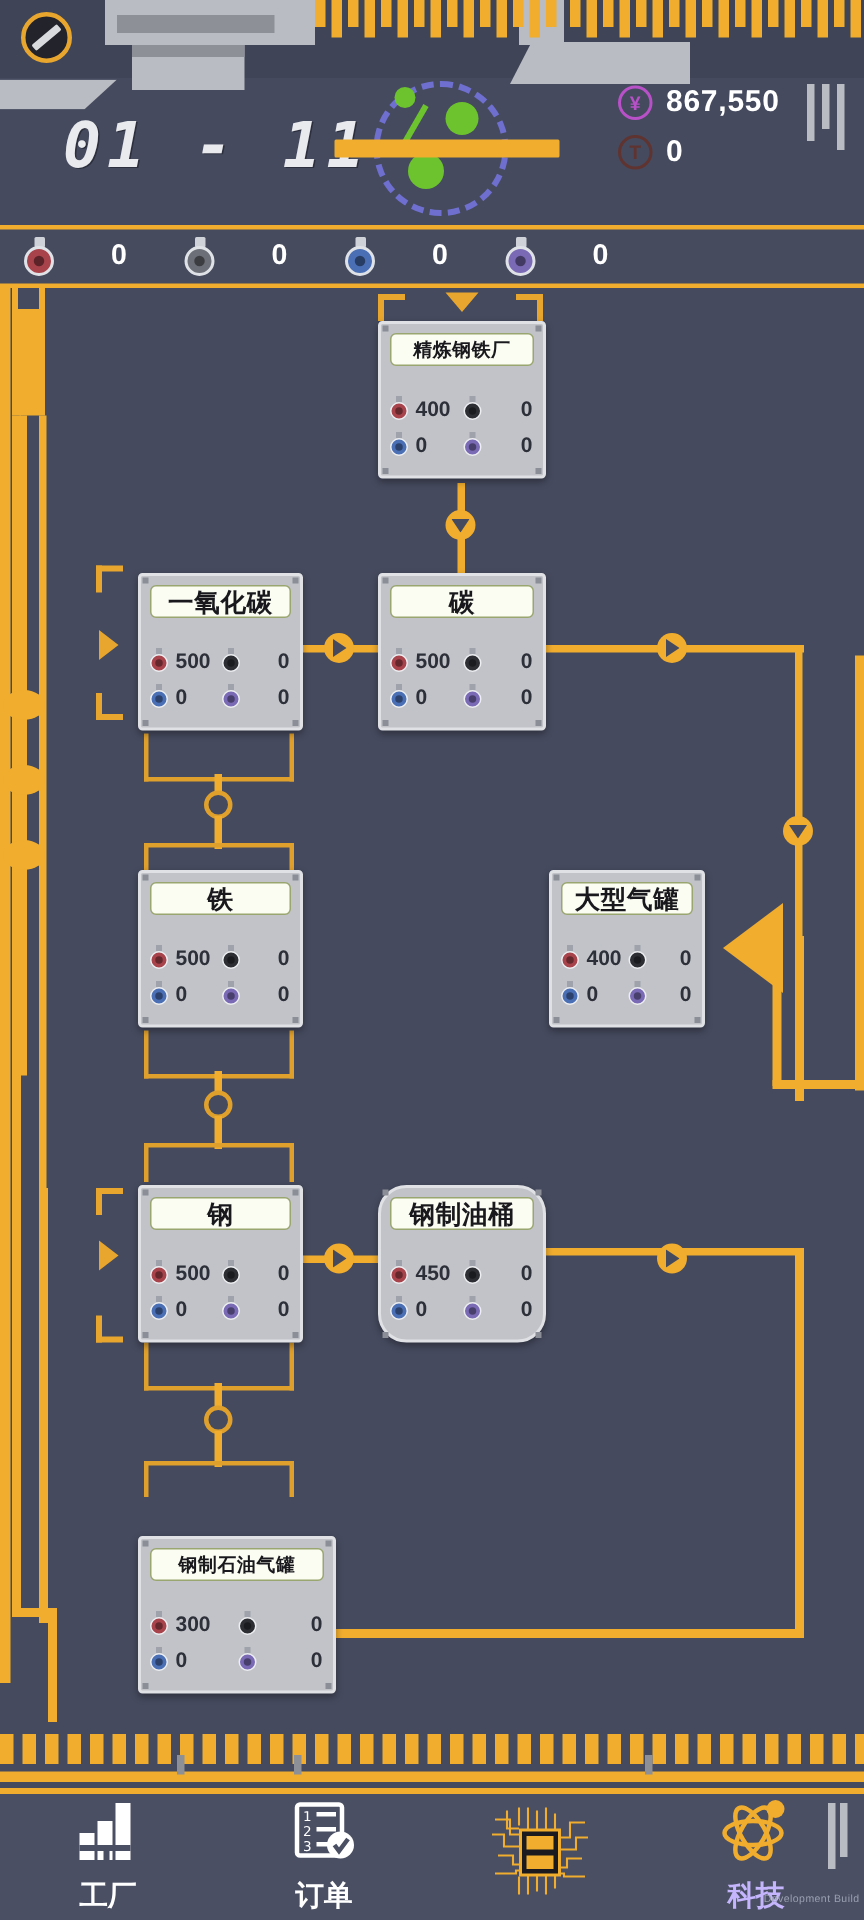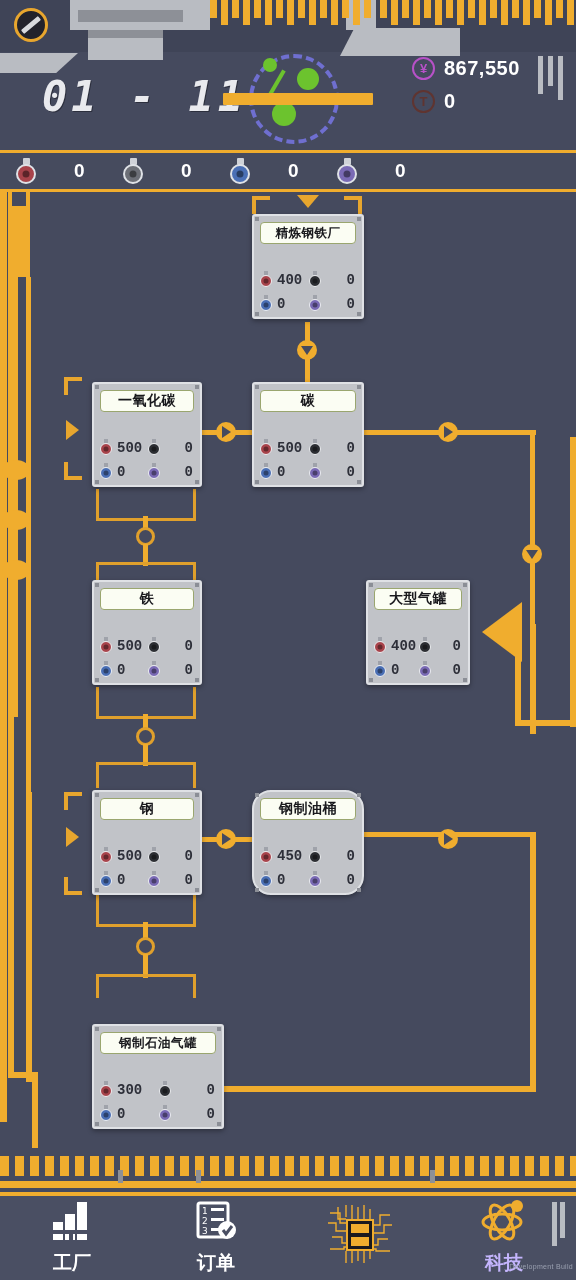--- a/index.html
+++ b/index.html
@@ -66,27 +66,27 @@
   
   .board { position:absolute; left:0; top:192px; width:576px; height:960px; background:#454a5e; overflow:hidden; }
   .pipe { position:absolute; background:#f0ad2e; }
   .pipe-outline { position:absolute; border:3px solid #e0a02c; background:transparent; }
 
   
   .node { position:absolute; width:110px; height:105px; background:#c1c3c8;
      border:2px solid #dfe1e5; border-radius:3px; box-shadow:0 2px 5px rgba(0,0,0,.35); }
   .node-corner { position:absolute; width:4px; height:4px; background:#8b8e96; }
   .node-title { position:absolute; left:6px; top:6px; right:6px; height:22px; background:#fbfdf3;
-     border:1.5px solid #9aa66f; border-radius:4px; color:#19191d; font-size:14px; font-weight:bold;
+     border:1.5px solid #9aa66f; border-radius:4px; color:#19191d; font-size:17px; font-weight:bold;
      display:flex; align-items:center; justify-content:center; letter-spacing:.5px;
      font-family:"DejaVu Sans","Liberation Sans",sans-serif; }
   .node-title.small { font-size:12.5px; }
   .node-stats { position:absolute; left:5px; right:5px; bottom:5px; display:grid;
      grid-template-columns:1fr 1fr; grid-template-rows:24px 24px; }
-  .ns { display:flex; align-items:flex-end; gap:4px;font-family:Liberation Mono, monospace; }
+  .ns { display:flex; align-items:flex-start; gap:4px; }
   .ns .bulb { position:relative; width:14px; height:17px; flex:0 0 auto; }
   .ns .bulb-neck { position:absolute; left:5px; top:0; width:4px; height:4px; background:#9fa2aa; }
   .ns .bulb-body { position:absolute; left:1px; top:4px; width:12px; height:12px; border-radius:50%;
      border:1.5px solid #eceef1; }
   .ns .bulb-dot { position:absolute; left:50%; top:50%; width:5px; height:5px; border-radius:50%;
      transform:translate(-50%,-50%); background:rgba(0,0,0,.4); }
   .ns-val { font-size:14px; color:#2d2f39; font-weight:bold; }
   .ns.right { justify-content:flex-end; }
   .ns.right .ns-val { margin-right:2px; }
 

